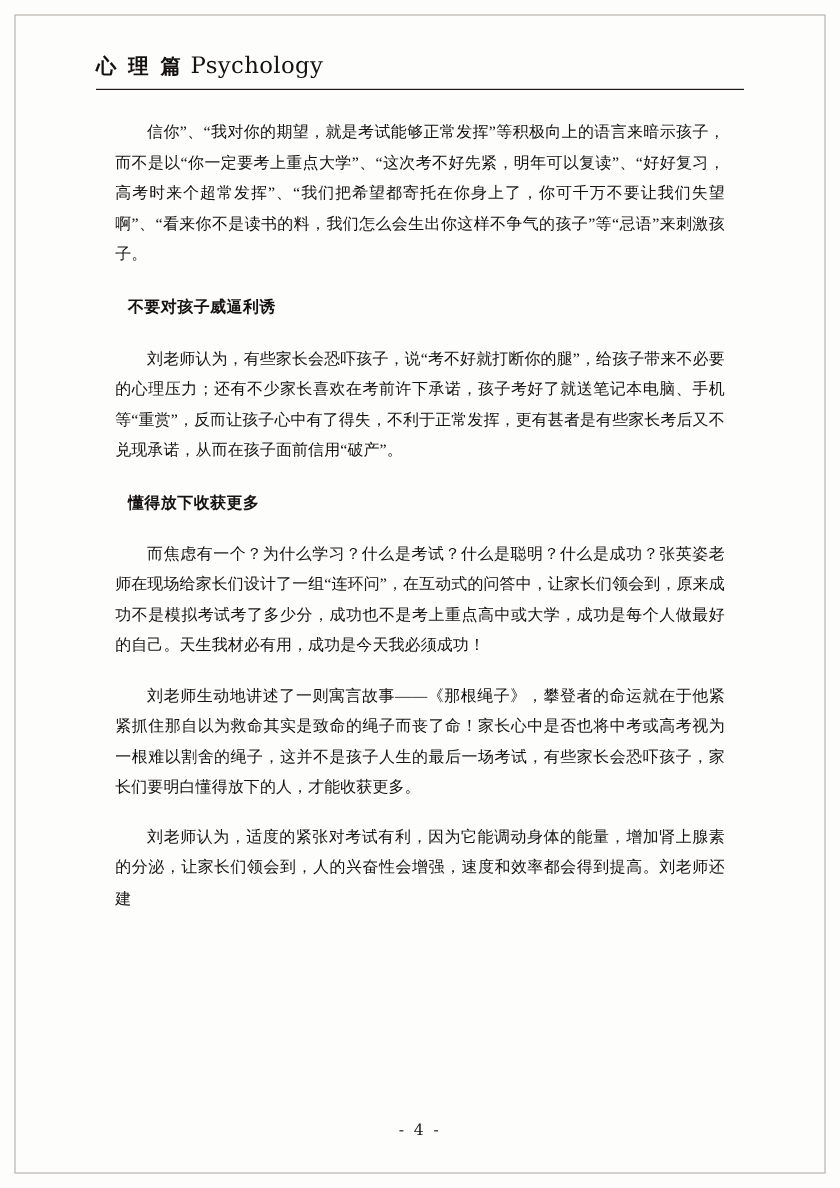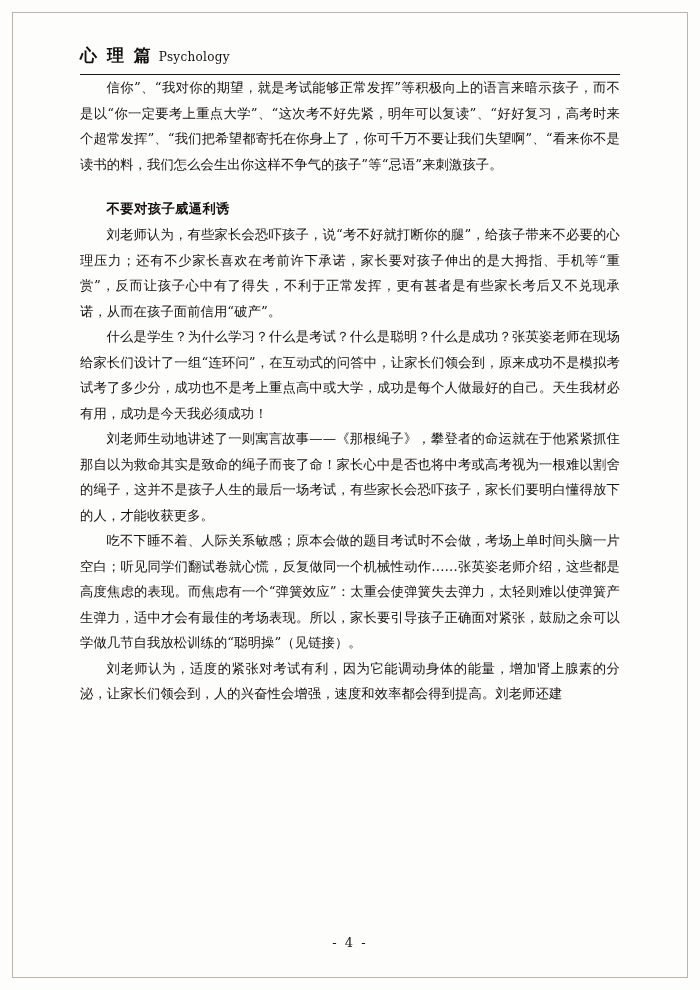--- a/index.html
+++ b/index.html
@@ -35,46 +35,47 @@
     left: 80px;
     top: 44px;
     width: 540px;
   }
   .header {
     display: flex;
     align-items: baseline;
     gap: 6px;
     padding-bottom: 7px;
     border-bottom: 1.6px solid #1a1714;
-    margin-bottom: 0;
+    margin-bottom: 22px;
     text-align: center;
   }
   .header-cn {
     font-family: "DejaVu Sans", "Liberation Sans", sans-serif;
     font-weight: bold;
     font-size: 17px;
     letter-spacing: 2px;
     color: #14110e;
   }
   .header-en {
     font-family: "DejaVu Serif", "Liberation Serif", serif;
-    font-size: 12px;
+    font-size: 19px;
     color: #14110e;
     letter-spacing: 0.3px;
   }
   .body-text {
     font-size: 13.3px;
     line-height: 25.5px;
     text-align: justify;
     text-justify: inter-ideograph;
     letter-spacing: 0.1px;
   }
   p.para {
-    margin: 0;
+    margin: 16px;
     text-indent: 2em;
+    font-family: Liberation Serif, serif;
   }
   p.subhead {
     margin: 18px 0 0 0;
     text-indent: 2em;
     font-family: "DejaVu Sans", "Liberation Sans", sans-serif;
     font-weight: bold;
     font-size: 13.3px;
     line-height: 27px;
     letter-spacing: 0.4px;
   }
@@ -102,23 +103,23 @@
   <div class="content">
 
     <div class="header">
       <span class="header-cn">心 理 篇</span>
       <span class="header-en">Psychology</span>
     </div>
 
     <div class="body-text">
       <p class="para first">信你”、“我对你的期望，就是考试能够正常发挥”等积极向上的语言来暗示孩子，而不是以“你一定要考上重点大学”、“这次考不好先紧，明年可以复读”、“好好复习，高考时来个超常发挥”、“我们把希望都寄托在你身上了，你可千万不要让我们失望啊”、“看来你不是读书的料，我们怎么会生出你这样不争气的孩子”等“忌语”来刺激孩子。</p>
       <p class="subhead">不要对孩子威逼利诱</p>
-      <p class="para">刘老师认为，有些家长会恐吓孩子，说“考不好就打断你的腿”，给孩子带来不必要的心理压力；还有不少家长喜欢在考前许下承诺，家长要对孩子伸出的是大拇指、手机等“重赏”，反而让孩子心中有了得失，不利于正常发挥，更有甚者是有些家长考后又不兑现承诺，从而在孩子面前信用“破产”。</p>
-      <p class="para">什么是学生？为什么学习？什么是考试？什么是聪明？什么是成功？张英姿老师在现场给家长们设计了一组“连环问”，在互动式的问答中，让家长们领会到，原来成功不是模拟考试考了多少分，成功也不是考上重点高中或大学，成功是每个人做最好的自己。天生我材必有用，成功是今天我必须成功！</p>
+      <p class="para">刘老师认为，有些家长会恐吓孩子，说“考不好就打断你的腿”，给孩子带来不必要的心理压力；还有不少家长喜欢在考前许下承诺，孩子考好了就送笔记本电脑、手机等“重赏”，反而让孩子心中有了得失，不利于正常发挥，更有甚者是有些家长考后又不兑现承诺，从而在孩子面前信用“破产”。</p>
+      <p class="subhead">懂得放下收获更多</p>
+      <p class="para">而焦虑有一个？为什么学习？什么是考试？什么是聪明？什么是成功？张英姿老师在现场给家长们设计了一组“连环问”，在互动式的问答中，让家长们领会到，原来成功不是模拟考试考了多少分，成功也不是考上重点高中或大学，成功是每个人做最好的自己。天生我材必有用，成功是今天我必须成功！</p>
       <p class="para">刘老师生动地讲述了一则寓言故事——《那根绳子》，攀登者的命运就在于他紧紧抓住那自以为救命其实是致命的绳子而丧了命！家长心中是否也将中考或高考视为一根难以割舍的绳子，这并不是孩子人生的最后一场考试，有些家长会恐吓孩子，家长们要明白懂得放下的人，才能收获更多。</p>
-      <p class="para">吃不下睡不着、人际关系敏感；原本会做的题目考试时不会做，考场上单时间头脑一片空白；听见同学们翻试卷就心慌，反复做同一个机械性动作……张英姿老师介绍，这些都是高度焦虑的表现。而焦虑有一个“弹簧效应”：太重会使弹簧失去弹力，太轻则难以使弹簧产生弹力，适中才会有最佳的考场表现。所以，家长要引导孩子正确面对紧张，鼓励之余可以学做几节自我放松训练的“聪明操”（见链接）。</p>
       <p class="para">刘老师认为，适度的紧张对考试有利，因为它能调动身体的能量，增加肾上腺素的分泌，让家长们领会到，人的兴奋性会增强，速度和效率都会得到提高。刘老师还建</p>
     </div>
 
   </div>
 
   <div class="page-number">- 4 -</div>
 </div>
 
 </body></html>

